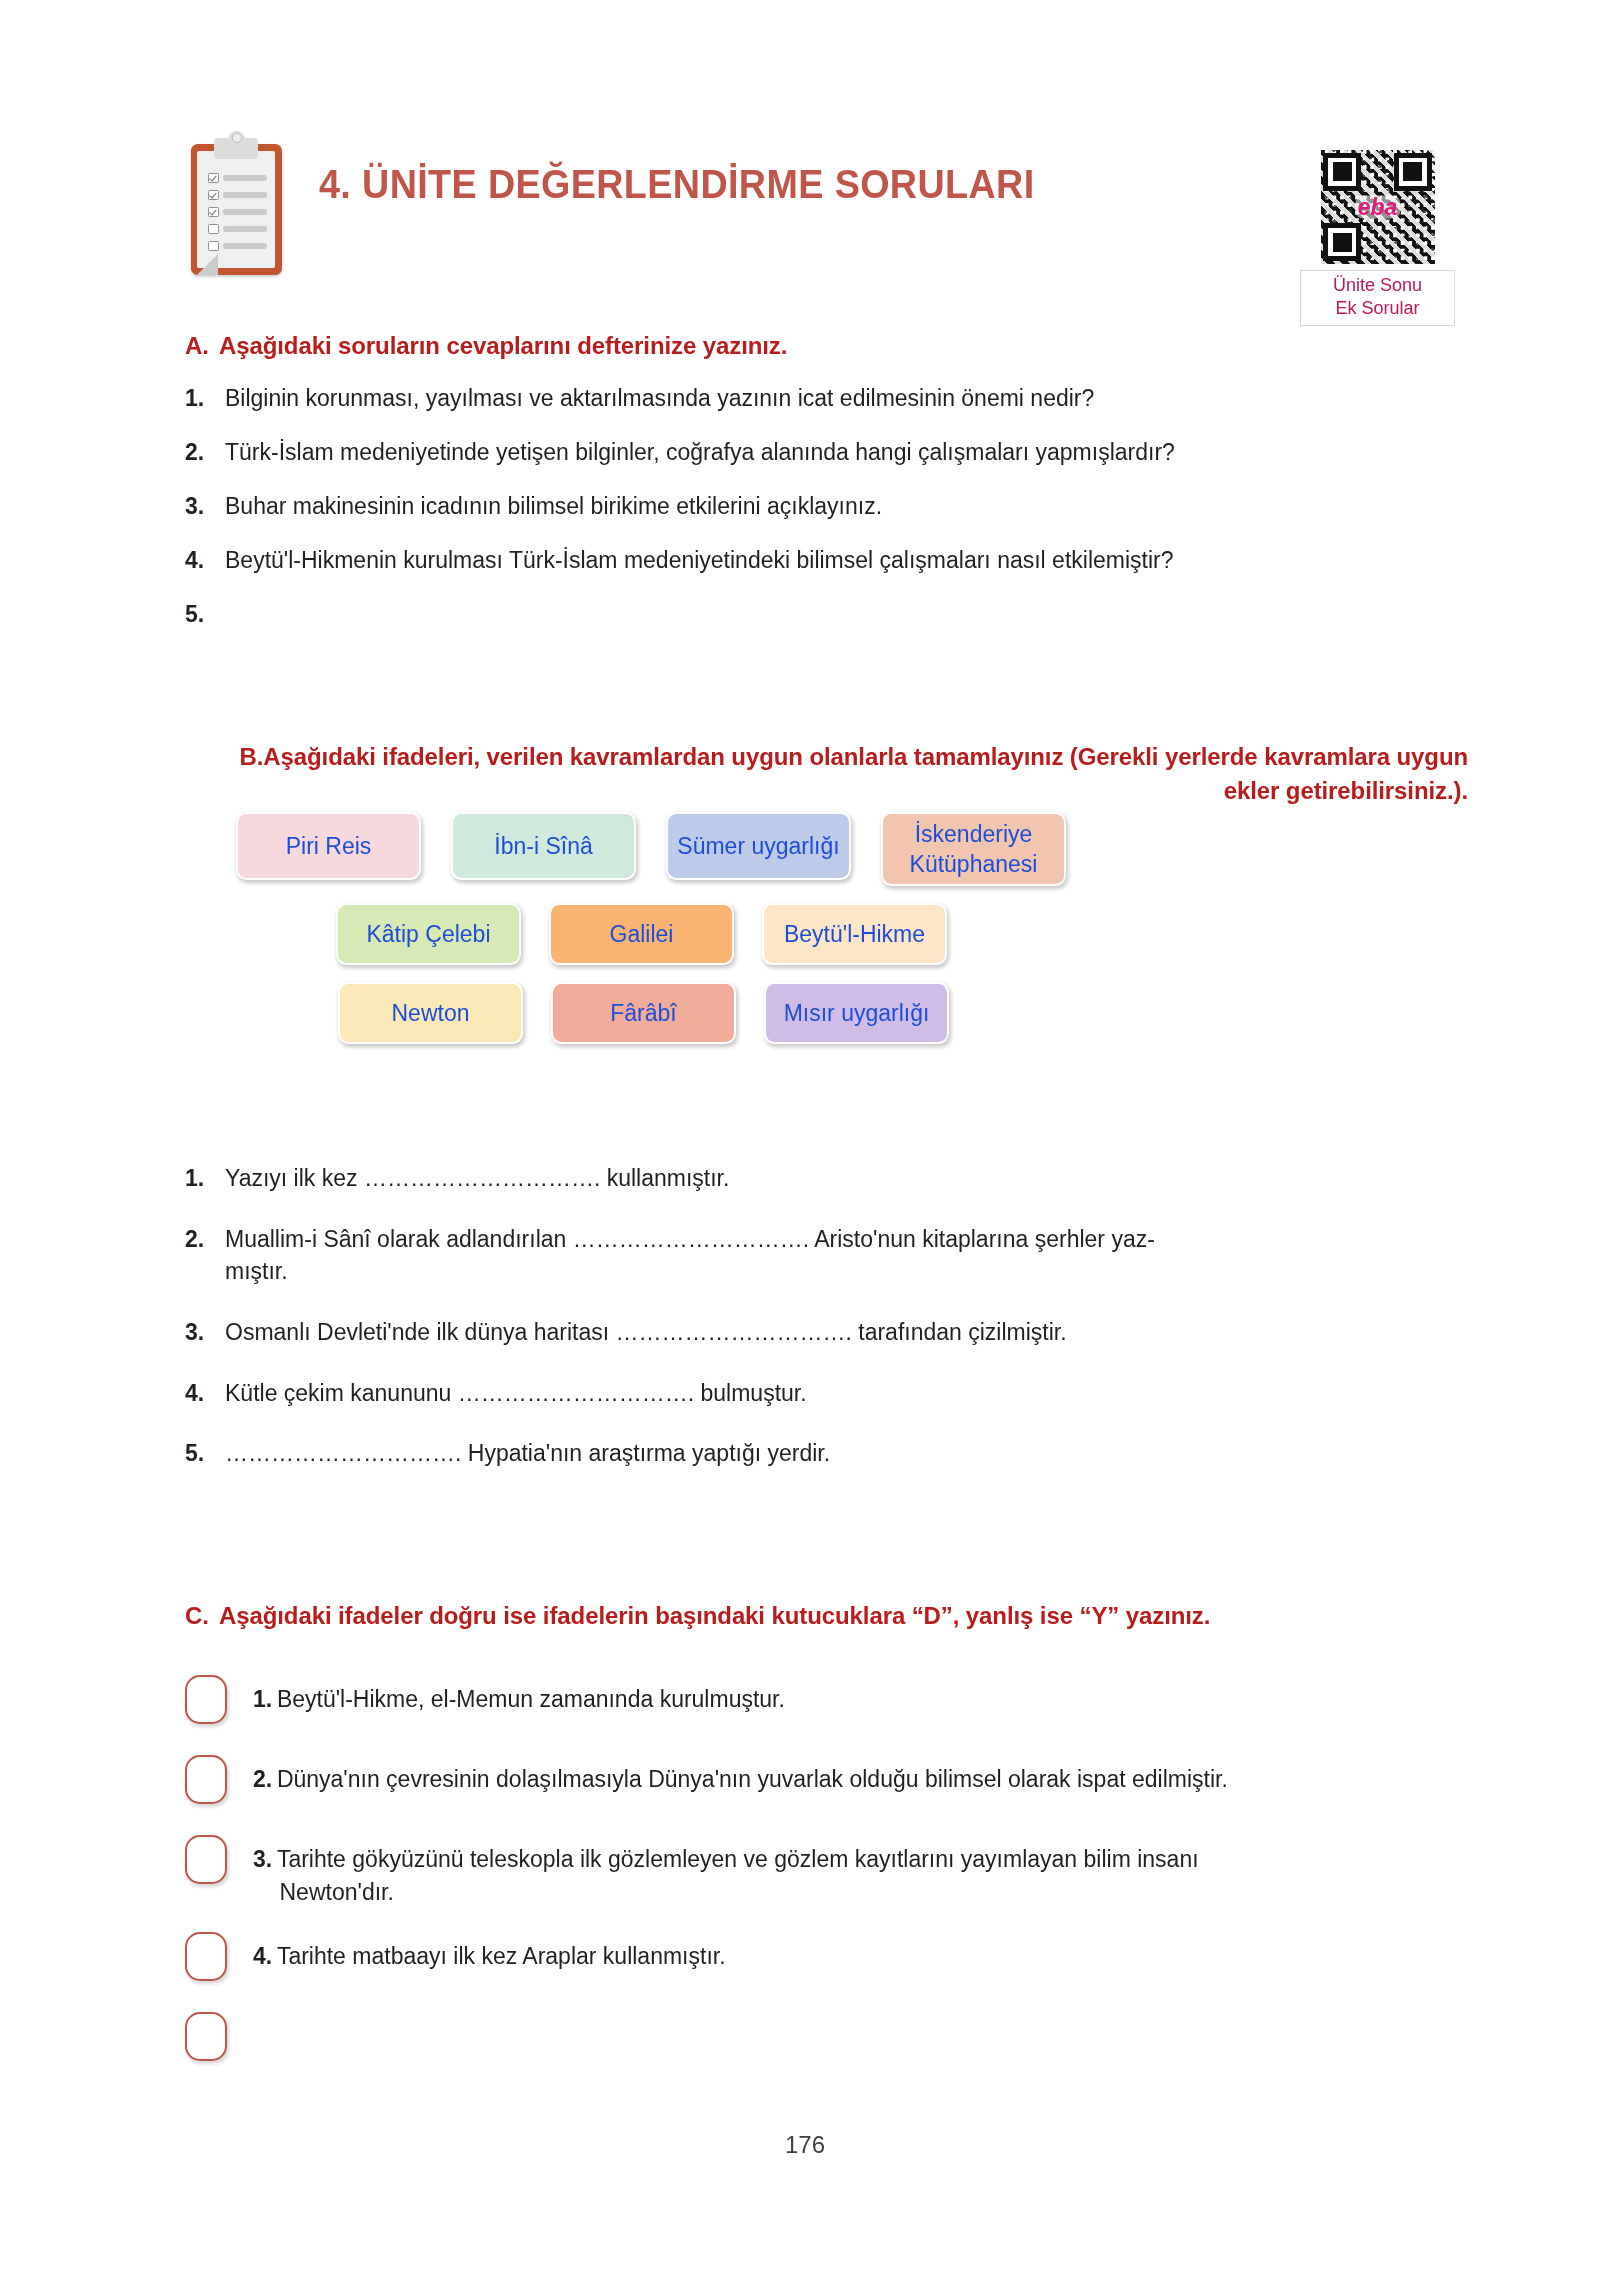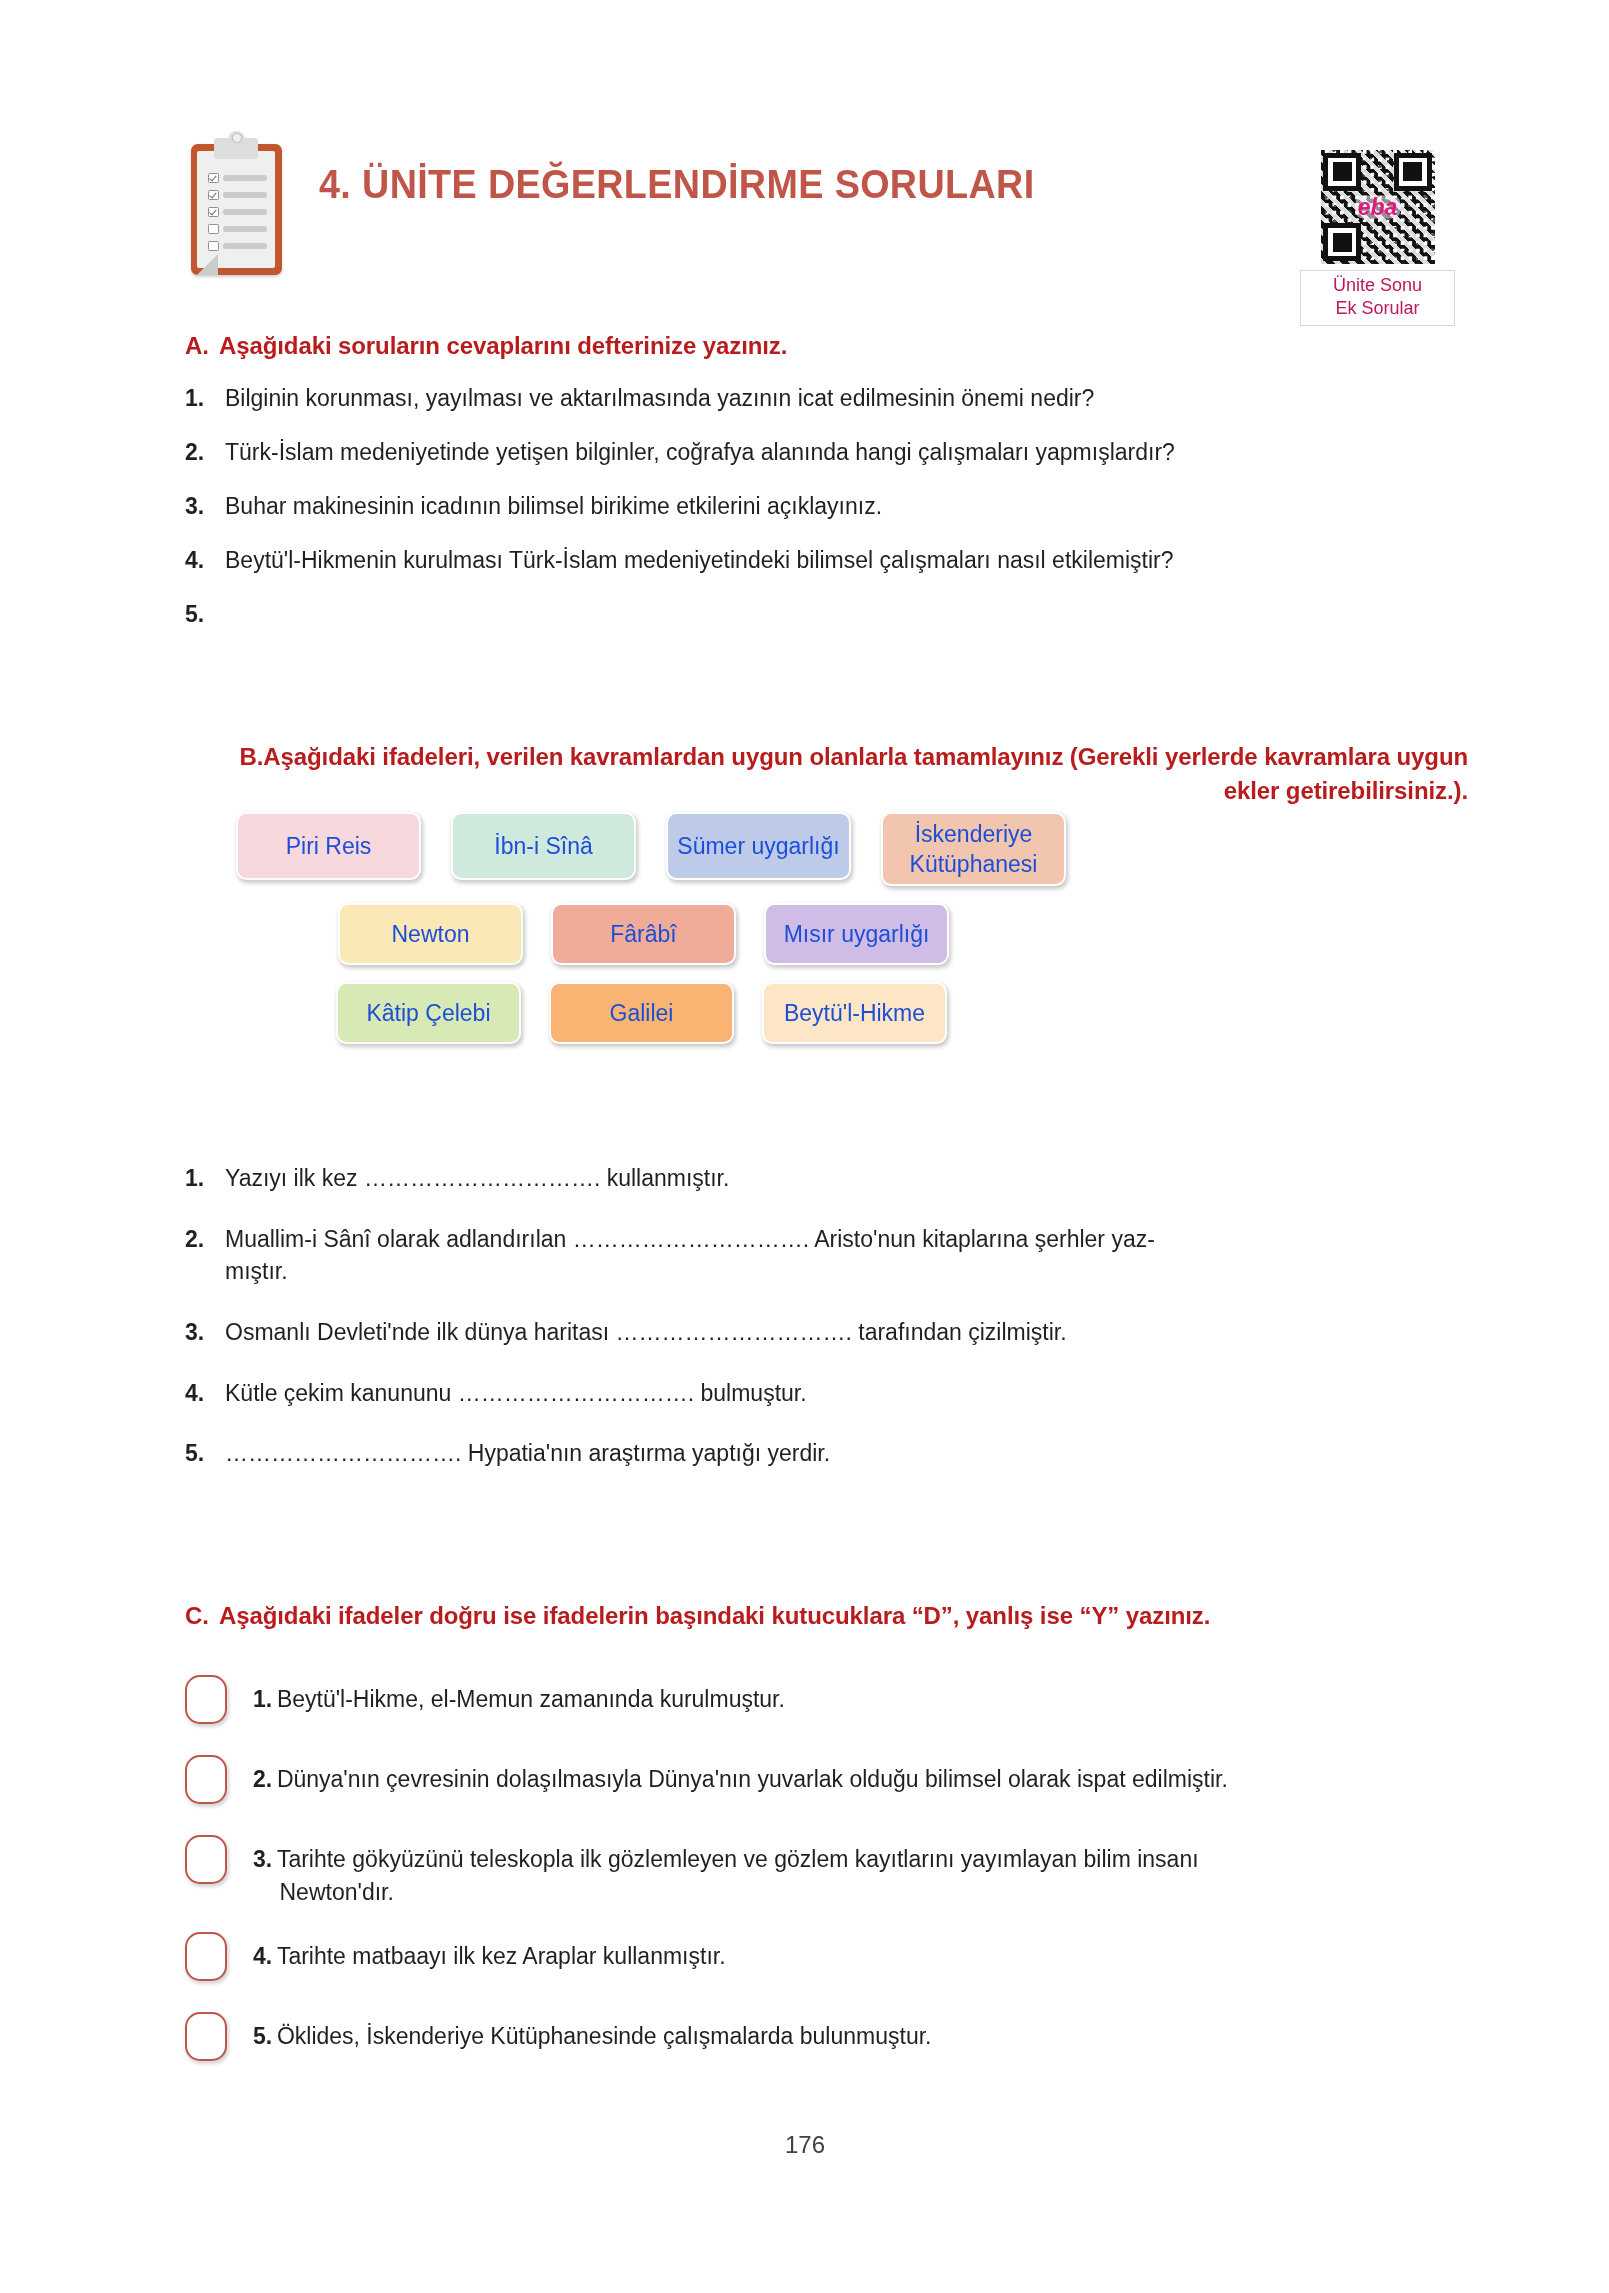--- a/index.html
+++ b/index.html
@@ -430,29 +430,29 @@
     <span class="lead">B.</span><span>Aşağıdaki ifadeleri, verilen kavramlardan uygun olanlarla tamamlayınız (Gerekli yerlerde kavramlara uygun ekler getirebilirsiniz.).</span>
   </div>
 
   <div class="boxes">
     <div class="box-row r1">
       <div class="cbox" style="background: rgb(247, 216, 220); width: 185px; height: 68px;">Piri Reis</div>
       <div class="cbox" style="background: rgb(207, 233, 221); width: 185px; height: 68px;">İbn-i Sînâ</div>
       <div class="cbox" style="background: rgb(189, 203, 232); width: 185px; height: 68px;">Sümer uygarlığı</div>
       <div class="cbox" style="background: rgb(242, 197, 175); width: 185px; height: 74px;">İskenderiye Kütüphanesi</div>
     </div>
+    <div class="box-row r3">
+      <div class="cbox" style="background: rgb(215, 233, 180); width: 185px; height: 62px;">Kâtip Çelebi</div>
+      <div class="cbox" style="background: rgb(249, 180, 115); width: 185px; height: 62px;">Galilei</div>
+      <div class="cbox" style="background: rgb(252, 230, 197); width: 185px; height: 62px;">Beytü'l-Hikme</div>
+    </div>
     <div class="box-row r2">
       <div class="cbox" style="background: rgb(251, 232, 183); width: 185px; height: 62px;">Newton</div>
       <div class="cbox" style="background: rgb(240, 172, 152); width: 185px; height: 62px;">Fârâbî</div>
       <div class="cbox" style="background: rgb(207, 189, 232); width: 185px; height: 62px;">Mısır uygarlığı</div>
-    </div>
-    <div class="box-row r3">
-      <div class="cbox" style="background: rgb(215, 233, 180); width: 185px; height: 62px;">Kâtip Çelebi</div>
-      <div class="cbox" style="background: rgb(249, 180, 115); width: 185px; height: 62px;">Galilei</div>
-      <div class="cbox" style="background: rgb(252, 230, 197); width: 185px; height: 62px;">Beytü'l-Hikme</div>
     </div>
   </div>
 
   <div class="fill-list">
     <div class="fill-item">
       <span class="num">1.</span>
       <span>Yazıyı ilk kez </span><span>………………………….</span><span> kullanmıştır.</span>
     </div>
     <div class="fill-item justify">
       <span class="num">2.</span>
@@ -498,22 +498,19 @@
       </span>
     </div>
     <div class="tf-item">
       <div class="tf-box"></div>
       <span class="tf-text-wrap">
         <span class="tf-num">4.</span><span>Tarihte matbaayı ilk kez Araplar kullanmıştır.</span>
       </span>
     </div>
     <div class="tf-item">
       <div class="tf-box"></div>
-      <span class="tf-text-wrap">
-        <span class="tf-num">5.</span><span>Öklides, İskenderiye Kütüphanesinde çalışmalarda bulunmuştur.</span>
-      </span>
     </div>
   </div>
 
   <div class="pagenum">176</div>
 
 </div>
 
 
 </body></html>

